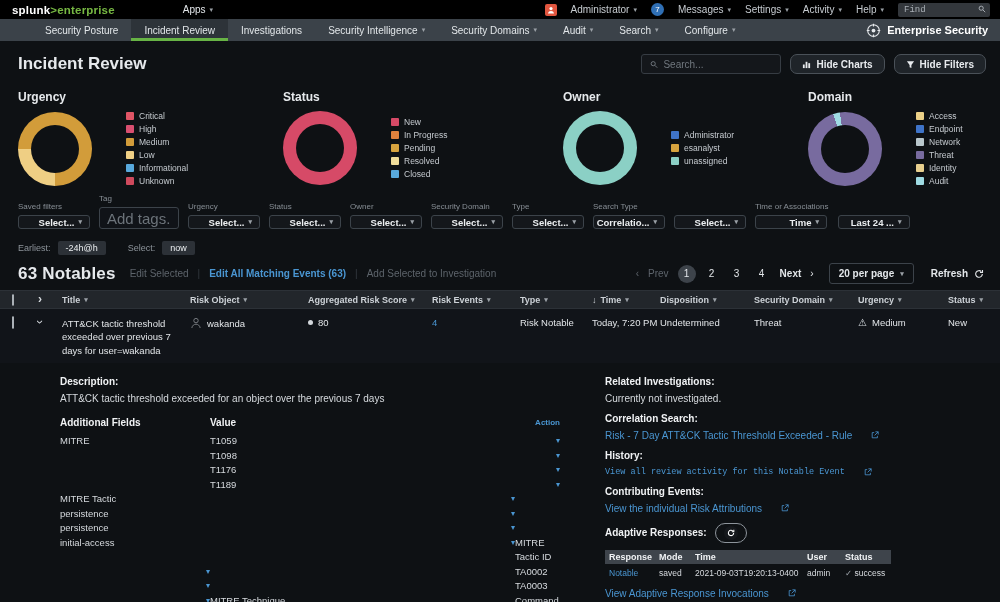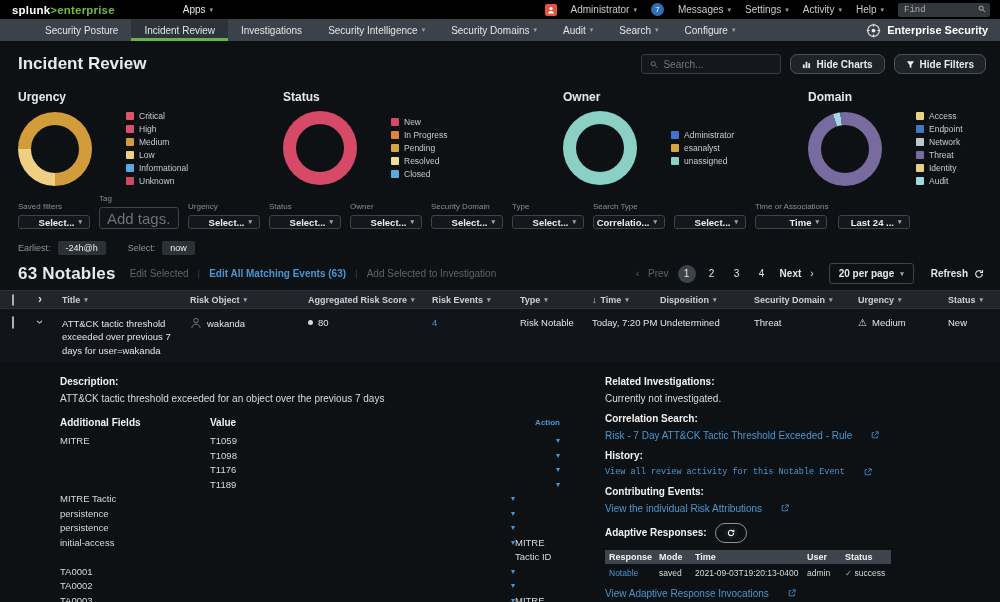--- a/index.html
+++ b/index.html
@@ -554,21 +554,20 @@
         <span></span>
         <span>persistence</span>
         <span class="act">▾</span>
         <span></span>
         <span>persistence</span>
         <span class="act">▾</span>
         <span></span>
         <span>initial-access</span>
         <span class="act">▾</span>
         <span>MITRE Tactic ID</span>
-        <span>TA0001</span>
         <span class="act">▾</span>
         <span></span>
         <span>TA0002</span>
         <span class="act">▾</span>
         <span></span>
         <span>TA0003</span>
         <span class="act">▾</span>
         <span>MITRE Technique</span>
         <span>Command and Scripting Interpreter</span>
         <span class="act">▾</span>

